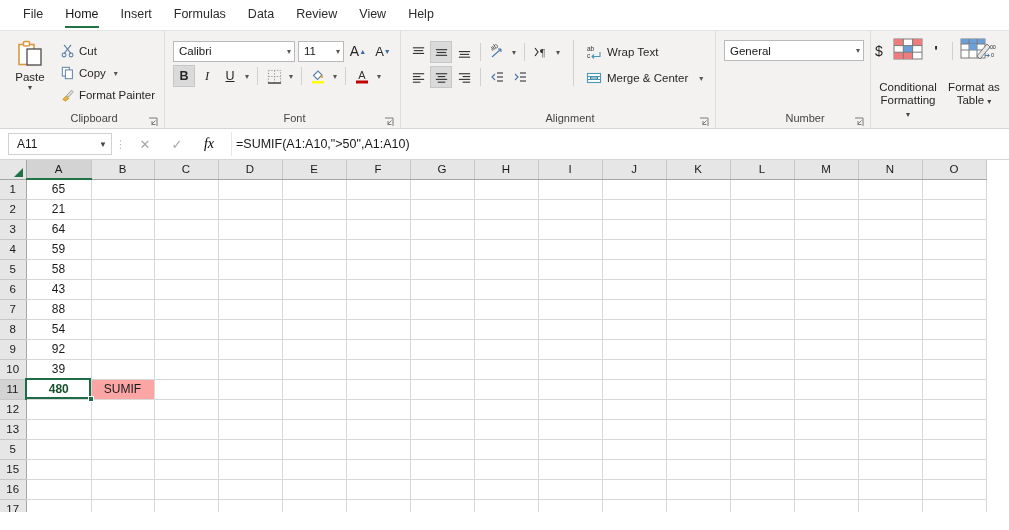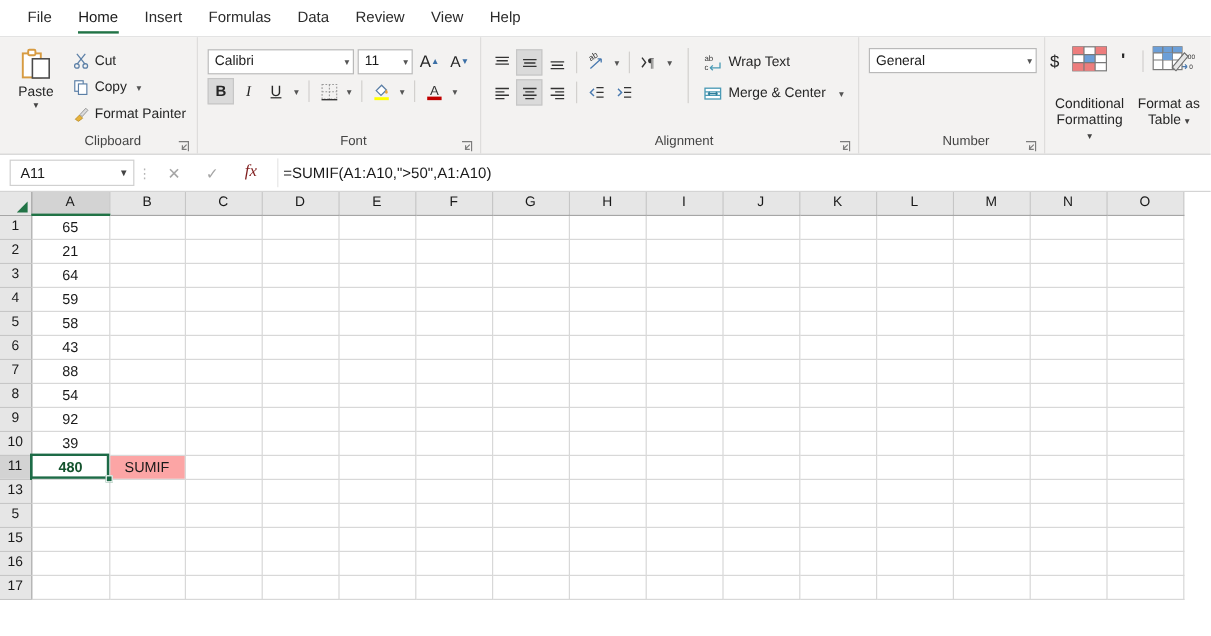--- a/index.html
+++ b/index.html
@@ -162,21 +162,21 @@
     font-size: 12px; color: #1a1a1a; cursor: pointer;
   }
   .namebox .car { margin-left: auto; font-size: 8px; color: #444; }
   .fb-dots { width: 17px; text-align: center; color: #b5b5b5; font-size: 11px; letter-spacing: 0; }
   .fb-icons { display: flex; align-items: center; gap: 0px; }
   .fb-ic {
     width: 32px; height: 24px;
     display: flex; align-items: center; justify-content: center;
     color: #a6a6a6; font-size: 13px; cursor: pointer;
   }
-  .fb-ic.fx { color: #7f1d1d; font-style: italic; font-family: "Liberation Serif", serif; font-size: 14px; }
+  .fb-ic.fx { color: #000000; font-style: italic; font-family: "Liberation Serif", serif; font-size: 14px; }
   .fb-input {
     flex: 1; height: 24px; margin-left: 6px;
     display: flex; align-items: center;
     font-size: 12.5px; color: #1a1a1a; padding-left: 4px;
     border-left: 1px solid #e6e6e6;
     cursor: text;
   }
 
   
   .gridwrap { position: relative; height: 352px; overflow: hidden; background: #fff; }
@@ -840,20 +840,38 @@
           <td class="cell"></td>
           <td class="cell"></td>
           <td class="cell"></td>
           <td class="cell"></td>
           <td class="cell"></td>
           <td class="cell"></td>
           <td class="cell"></td>
           <td class="cell"></td>
         </tr>
         <tr>
+          <th class="rowhead">12</th>
+          <td class="cell"></td>
+          <td class="cell"></td>
+          <td class="cell"></td>
+          <td class="cell"></td>
+          <td class="cell"></td>
+          <td class="cell"></td>
+          <td class="cell"></td>
+          <td class="cell"></td>
+          <td class="cell"></td>
+          <td class="cell"></td>
+          <td class="cell"></td>
+          <td class="cell"></td>
+          <td class="cell"></td>
+          <td class="cell"></td>
+          <td class="cell"></td>
+        </tr>
+        <tr>
           <th class="rowhead">13</th>
           <td class="cell"></td>
           <td class="cell"></td>
           <td class="cell"></td>
           <td class="cell"></td>
           <td class="cell"></td>
           <td class="cell"></td>
           <td class="cell"></td>
           <td class="cell"></td>
           <td class="cell"></td>

